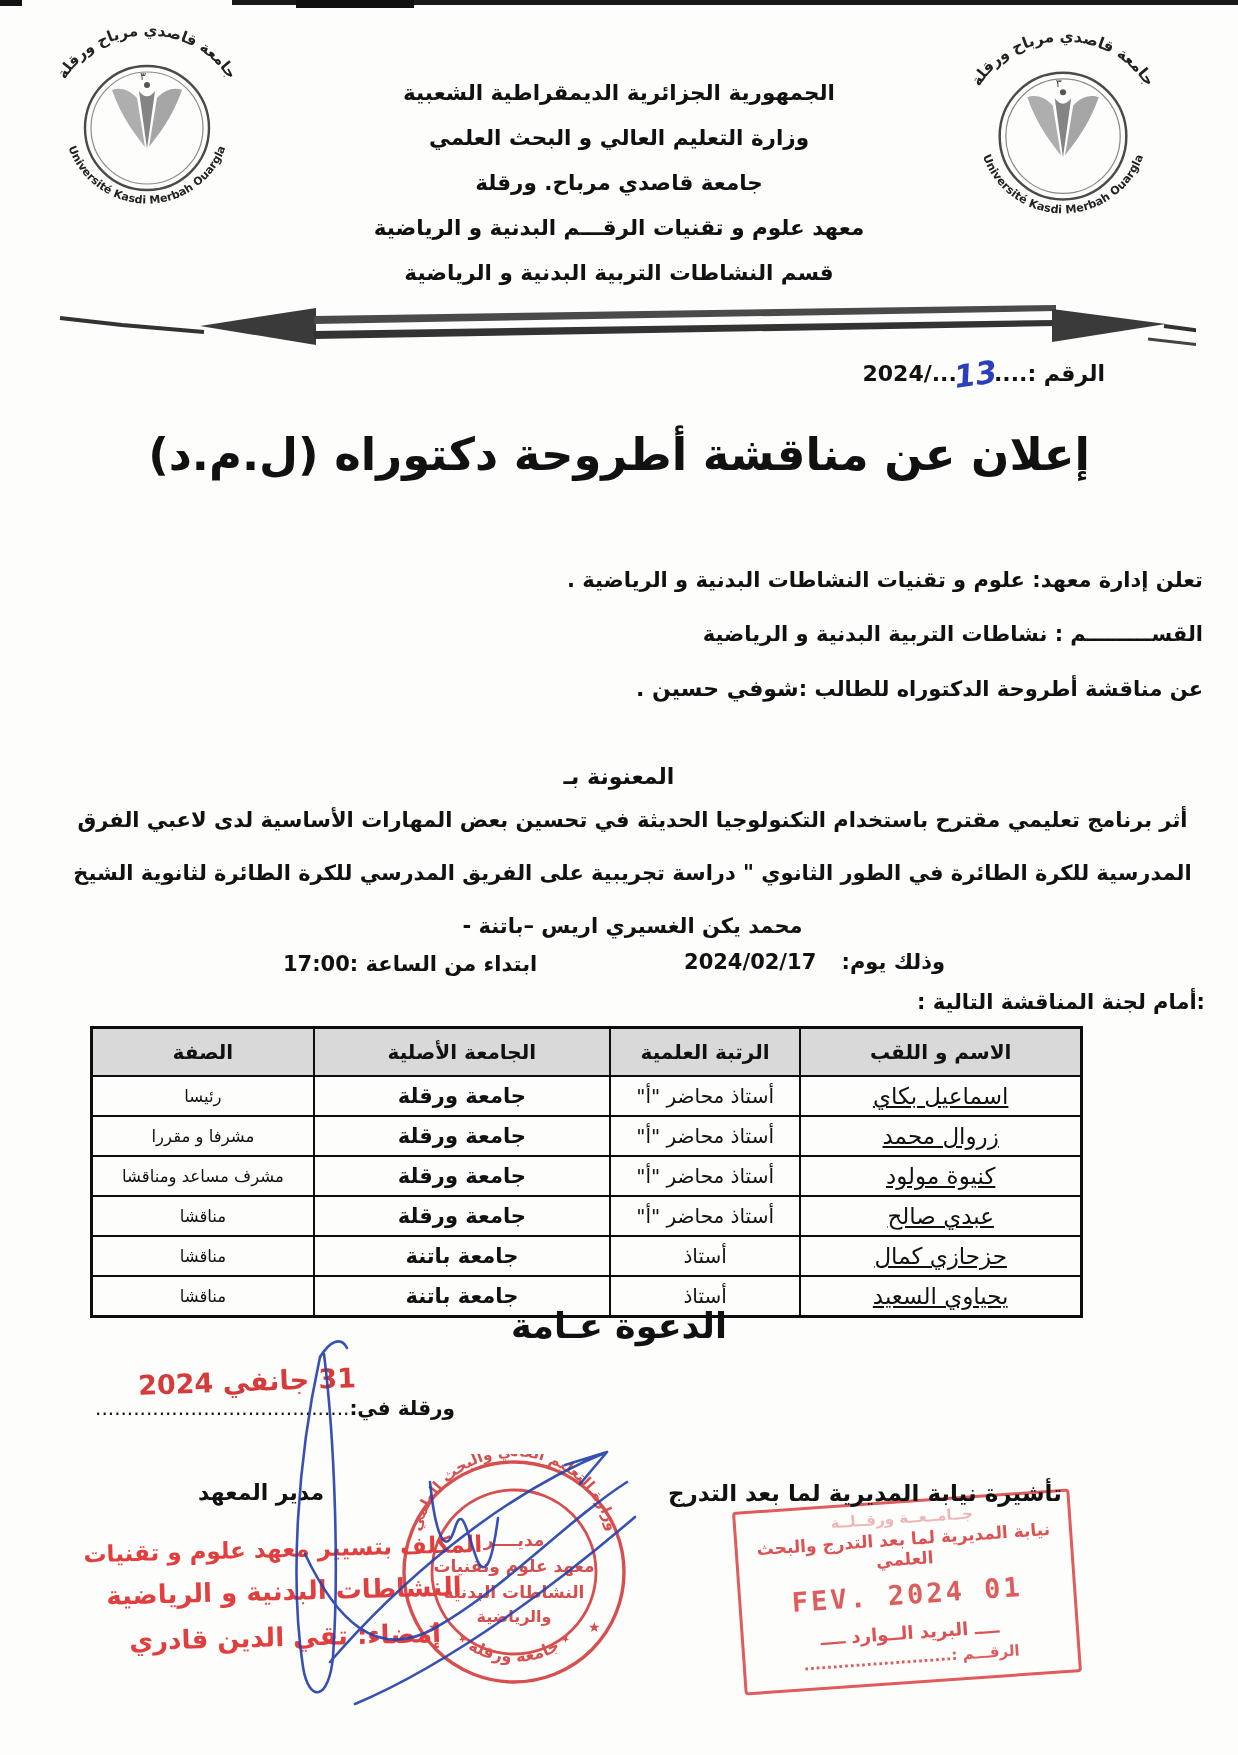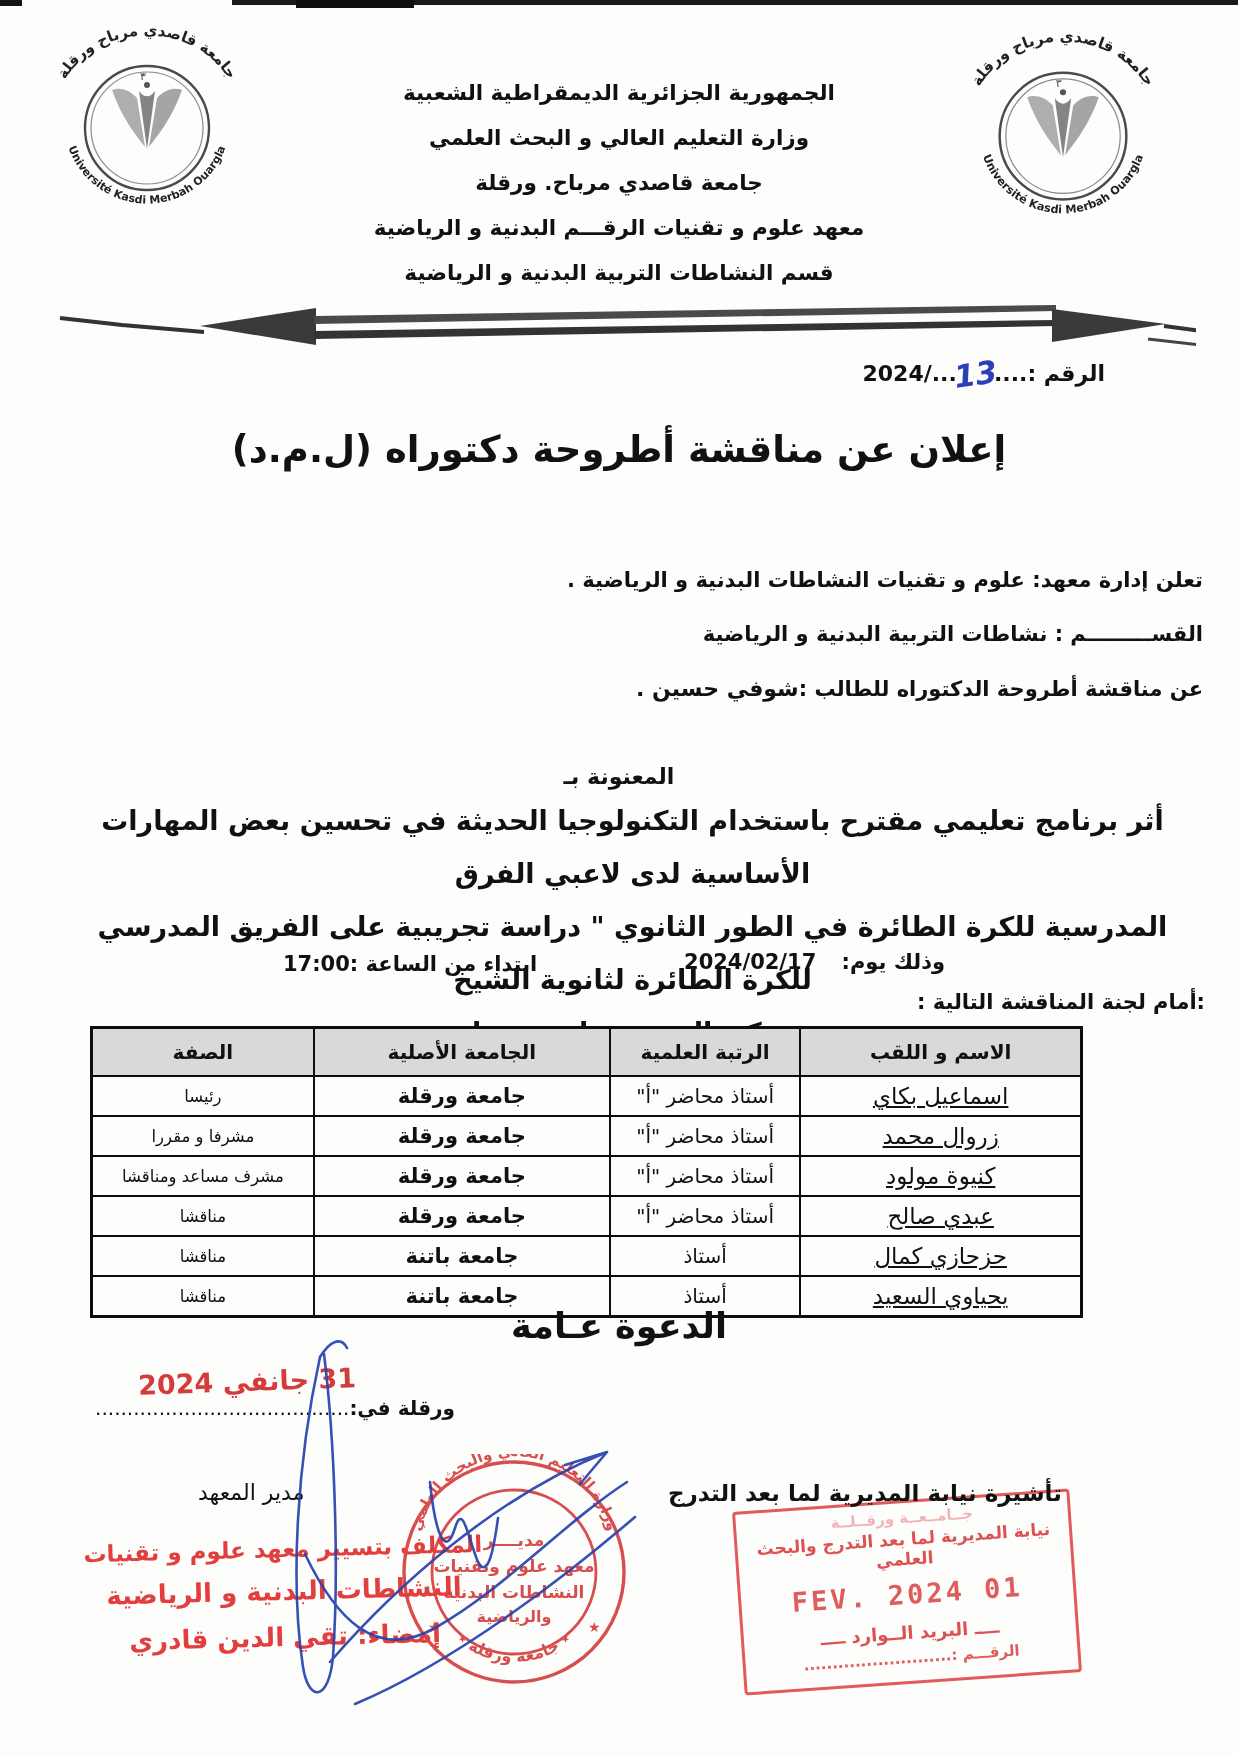--- a/index.html
+++ b/index.html
@@ -12,28 +12,28 @@
   .tblob{left:296px;top:0;width:118px;height:8px;background:#101010;}
   
   .gov-header{left:250px;right:250px;top:78px;text-align:center;font-weight:700;
               font-size:21.5px;line-height:30px;direction:rtl;}
   .gov-header div{margin-bottom:15px;}
   
   .ref-line{right:133px;top:352px;direction:rtl;font-size:22px;font-weight:600;white-space:nowrap;}
   .ref-num{color:#2b3fbb;font-size:31px;font-weight:700;font-style:italic;
            display:inline-block;transform:rotate(-8deg);position:relative;top:4px;margin:0 -3px;}
   
-  .main-title{left:0;right:0;top:428px;text-align:center;font-size:37px;font-weight:700;direction:rtl;}
+  .main-title{left:0;right:0;top:428px;text-align:center;font-size:45px;font-weight:700;direction:rtl;}
   .bline{right:35px;direction:rtl;font-size:21px;font-weight:600;white-space:nowrap;}
   .b1{top:568px;} .b2{top:622px;} .b3{top:676px;} .b4{top:730px;}
   .bold-name{font-weight:800;font-size:22px;}
   .spec-label{font-weight:800;}
   .entitled{left:0;right:0;top:764px;text-align:center;font-size:22px;font-weight:800;direction:rtl;}
   .thesis{left:62px;right:35px;top:794px;text-align:center;direction:rtl;
-          font-size:27px;font-weight:700;line-height:53px;}
+          font-size:21px;font-weight:700;line-height:53px;}
   .when{right:293px;top:950px;direction:rtl;font-size:21px;font-weight:600;white-space:nowrap;}
   .when .dt{margin-right:18px;display:inline-block;}
   .time{left:283px;top:952px;direction:rtl;font-size:21px;font-weight:600;white-space:nowrap;}
   .committee-intro{right:33px;top:990px;direction:rtl;font-size:21px;font-weight:700;white-space:nowrap;}
   
   .ctable{position:absolute;left:90px;top:1026px;width:993px;border-collapse:collapse;
           border:3px solid #0d0d0d;direction:rtl;}
   .ctable th,.ctable td{border:2.4px solid #0d0d0d;text-align:center;vertical-align:middle;padding:1px 4px;}
   .ctable th{background:#d9d9d9;font-size:20px;font-weight:700;height:44px;}
   .ctable td{height:36px;}
@@ -41,21 +41,21 @@
   .c-rank{font-size:20px;}
   .c-univ{font-size:21px;font-weight:600;}
   .c-role{font-size:16.5px;}
   
   .invite{left:0;right:0;top:1306px;text-align:center;font-size:35px;font-weight:800;
           letter-spacing:1px;direction:rtl;}
   .place-line{right:783px;top:1396px;direction:rtl;font-size:20px;font-weight:600;white-space:nowrap;}
   .place-dots{letter-spacing:1px;font-weight:400;}
   .stamp-date{left:138px;top:1366px;direction:rtl;color:#d43b3b;font-size:27px;font-weight:700;
               transform:rotate(-2deg);white-space:nowrap;z-index:2;}
-  .director{left:198px;top:1480px;font-size:22px;font-weight:400;direction:rtl;z-index:2;}
+  .director{left:198px;top:1480px;font-size:22px;font-weight:700;direction:rtl;z-index:2;}
   .acting-stamp{left:80px;top:1536px;width:408px;text-align:center;color:#e23e3e;
                 font-weight:700;transform:rotate(-1.5deg);direction:rtl;z-index:1;}
   .acting-stamp .l1{font-size:23px;}
   .acting-stamp .l2{font-size:26px;margin-top:14px;}
   .acting-stamp .l3{font-size:26px;margin-top:16px;letter-spacing:1px;}
   .visa-title{left:668px;top:1480px;width:450px;text-align:left;font-size:23px;
               font-weight:700;direction:rtl;z-index:2;}
   .rect-stamp{left:738px;top:1500px;width:338px;height:184px;transform:rotate(-4deg);
               border:3.5px solid rgba(219,62,62,.85);border-radius:4px;color:#d94040;
               text-align:center;direction:rtl;z-index:1;padding-top:6px;box-sizing:border-box;}

